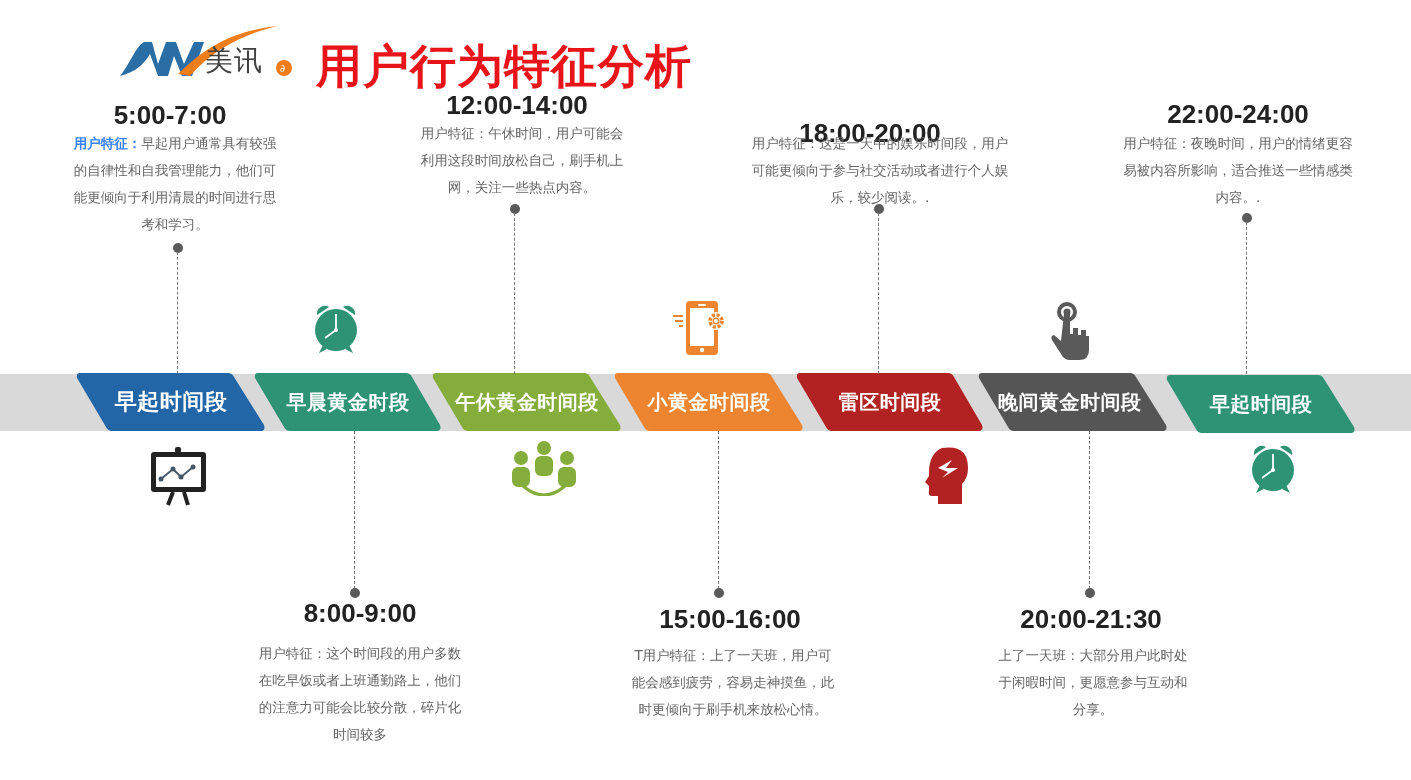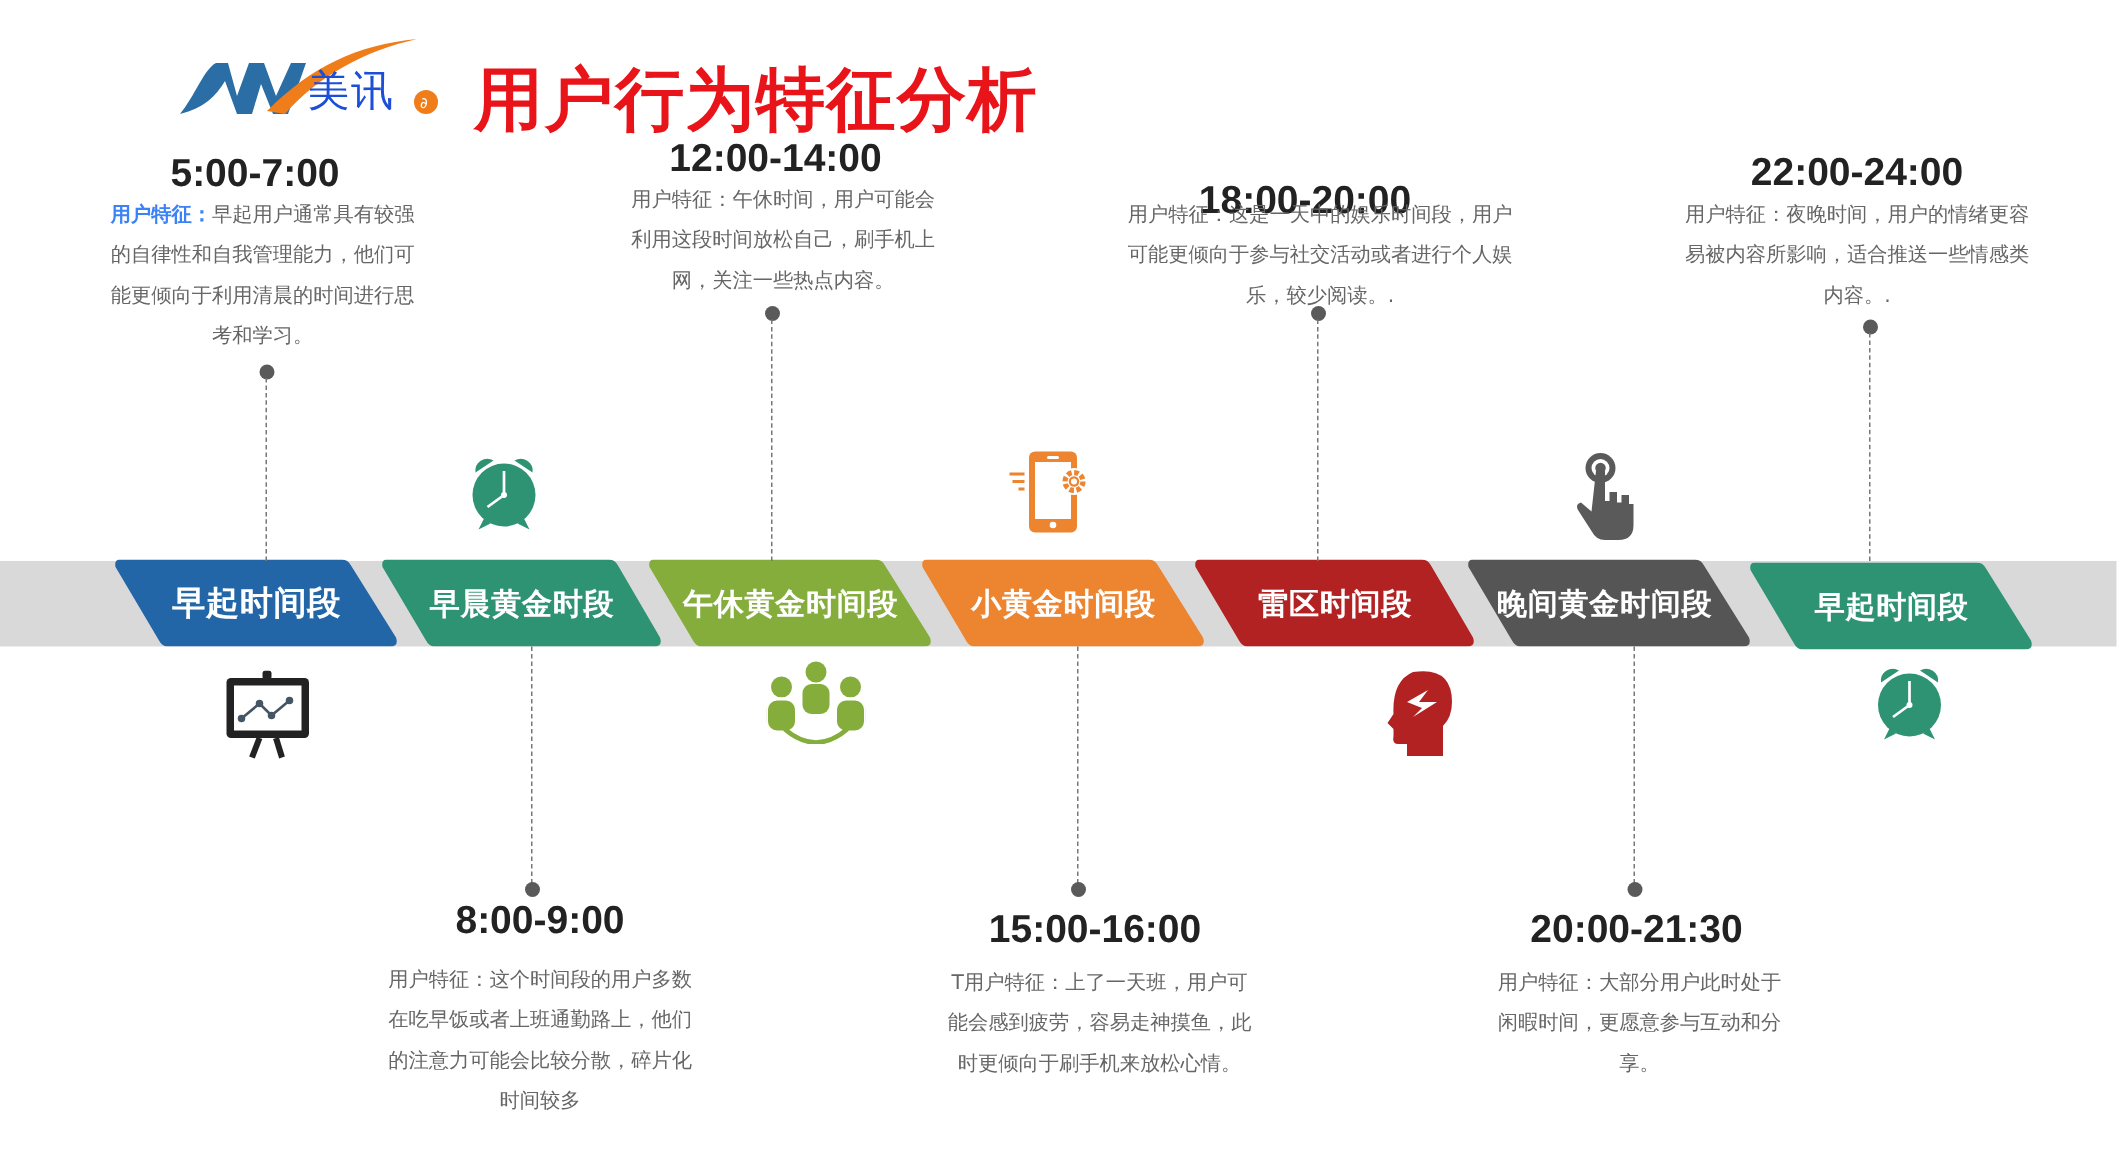--- a/index.html
+++ b/index.html
@@ -1,20 +1,20 @@
 <!DOCTYPE html>
 <html><head>
 <meta charset="utf-8">
 <style>
   html, body { margin:0; padding:0; }
   body { width:1411px; height:780px; background:#ffffff; position:relative; overflow:hidden;
          font-family:"DejaVu Sans","Liberation Sans",sans-serif; }
   .abs { position:absolute; }
   .logo { left:118px; top:24px; width:180px; height:58px; }
-  .logo-text { left:205px; top:42px; font-size:28px; color:#1d4ed8; font-family:"DejaVu Serif",serif; letter-spacing:1px; }
+  .logo-text { left:205px; top:42px; font-size:28px; color:#404040; font-family:"DejaVu Serif",serif; letter-spacing:1px; }
   .page-title { left:316px; top:36px; font-size:46px; font-weight:bold; color:#e8141a; letter-spacing:1px;
                 font-family:"DejaVu Sans",sans-serif; }
   .band { left:0; top:374px; width:1411px; height:57px; background:#d9d9d9; }
   .seg { position:absolute; top:373px; height:58px; }
   .seg svg { position:absolute; left:0; top:0; width:100%; height:100%; }
   .seg-label { position:absolute; left:0; right:0; top:0; bottom:0; display:flex; align-items:center; justify-content:center;
                color:#fff; font-family:Liberation Mono, monospace; font-size:20px; font-weight:bold; letter-spacing:0.5px; }
   .time { position:absolute; font-family:"Liberation Sans",sans-serif; font-weight:bold; font-size:26px; color:#222; text-align:center; width:240px; }
   .desc { position:absolute; font-size:13.5px; color:#666; line-height:27px; text-align:center; width:210px; }
   .desc b { color:#3b82f6; }
@@ -107,21 +107,21 @@
 <div class="desc" style="left:255px;top:640px;">用户特征：这个时间段的用户多数在吃早饭或者上班通勤路上，他们的注意力可能会比较分散，碎片化时间较多</div>
 
 <div class="vline" style="left:718px;top:431px;height:158px;"></div>
 <div class="dot" style="left:714px;top:588px;"></div>
 <div class="time" style="left:610px;top:604px;">15:00-16:00</div>
 <div class="desc" style="left:630px;top:642px;width:206px;">T用户特征：上了一天班，用户可能会感到疲劳，容易走神摸鱼，此时更倾向于刷手机来放松心情。</div>
 
 <div class="vline" style="left:1089px;top:431px;height:158px;"></div>
 <div class="dot" style="left:1085px;top:588px;"></div>
 <div class="time" style="left:971px;top:604px;">20:00-21:30</div>
-<div class="desc" style="left:993px;top:642px;width:200px;">用户特征：大部分用户此时处于闲暇时间，更愿意参与互动和分享。</div>
+<div class="desc" style="left:993px;top:642px;width:200px;">上了一天班：大部分用户此时处于闲暇时间，更愿意参与互动和分享。</div>
 
 <div class="icon" style="left:311px;top:303px;">
   <svg width="50" height="52" viewBox="0 0 50 52">
     <path d="M6 12 A8 8 0 0 1 18 4 Z" fill="#2e9373"></path>
     <path d="M44 12 A8 8 0 0 0 32 4 Z" fill="#2e9373"></path>
     <circle cx="25" cy="27" r="21" fill="#2e9373"></circle>
     <path d="M8 50 L12 42 L16 46 Z" fill="#2e9373"></path>
     <path d="M42 50 L38 42 L34 46 Z" fill="#2e9373"></path>
     <line x1="25" y1="27" x2="25" y2="11" stroke="#fff" stroke-width="1.8"></line>
     <line x1="25" y1="27" x2="14" y2="35" stroke="#fff" stroke-width="1.8"></line>

